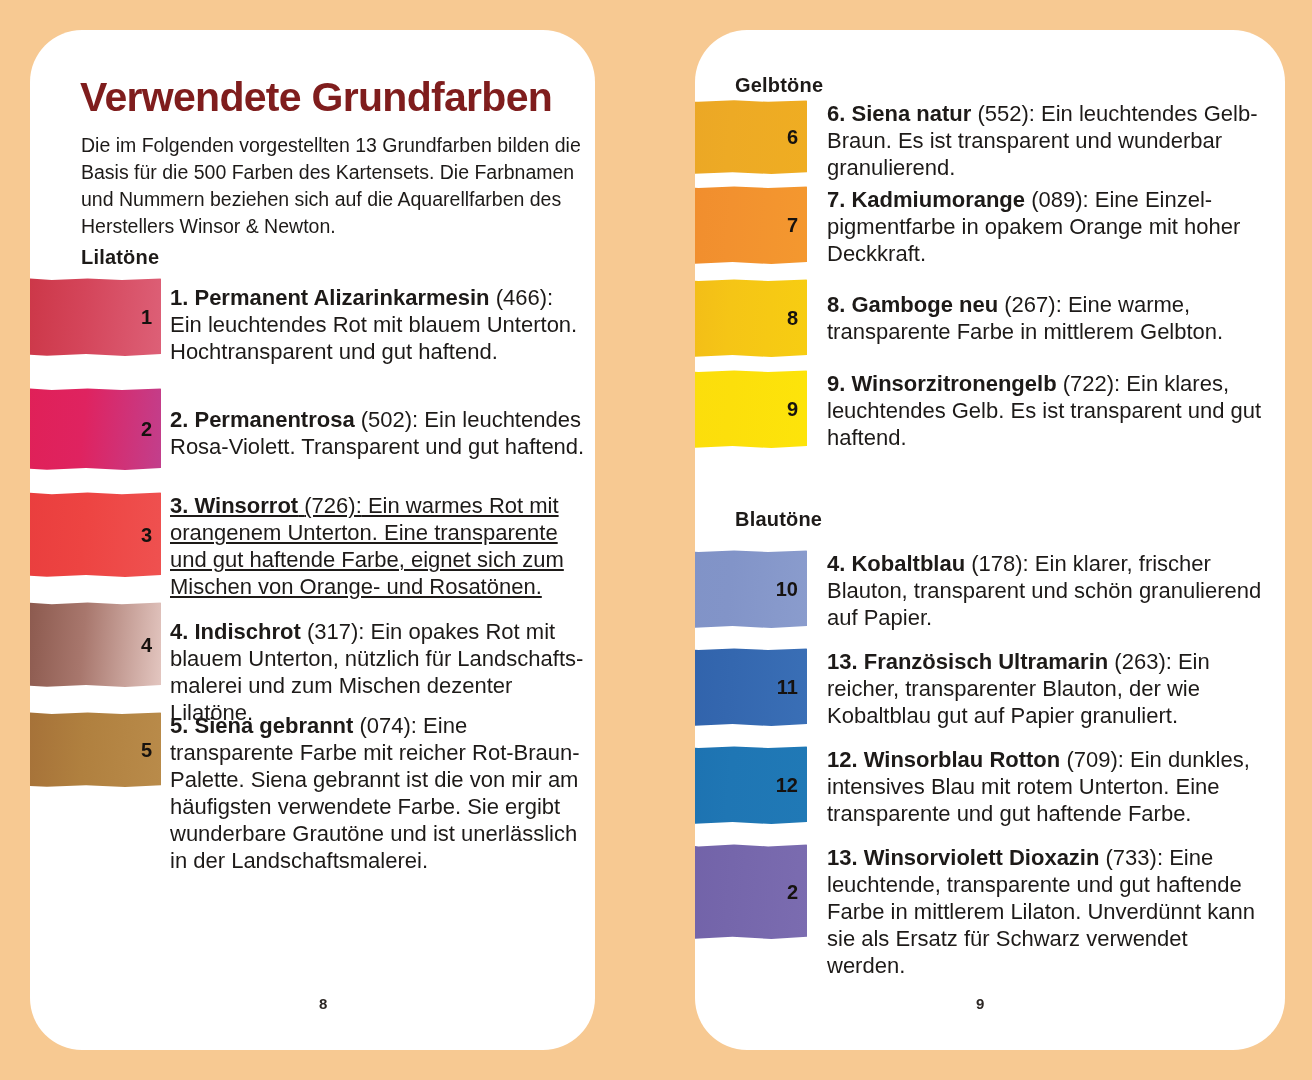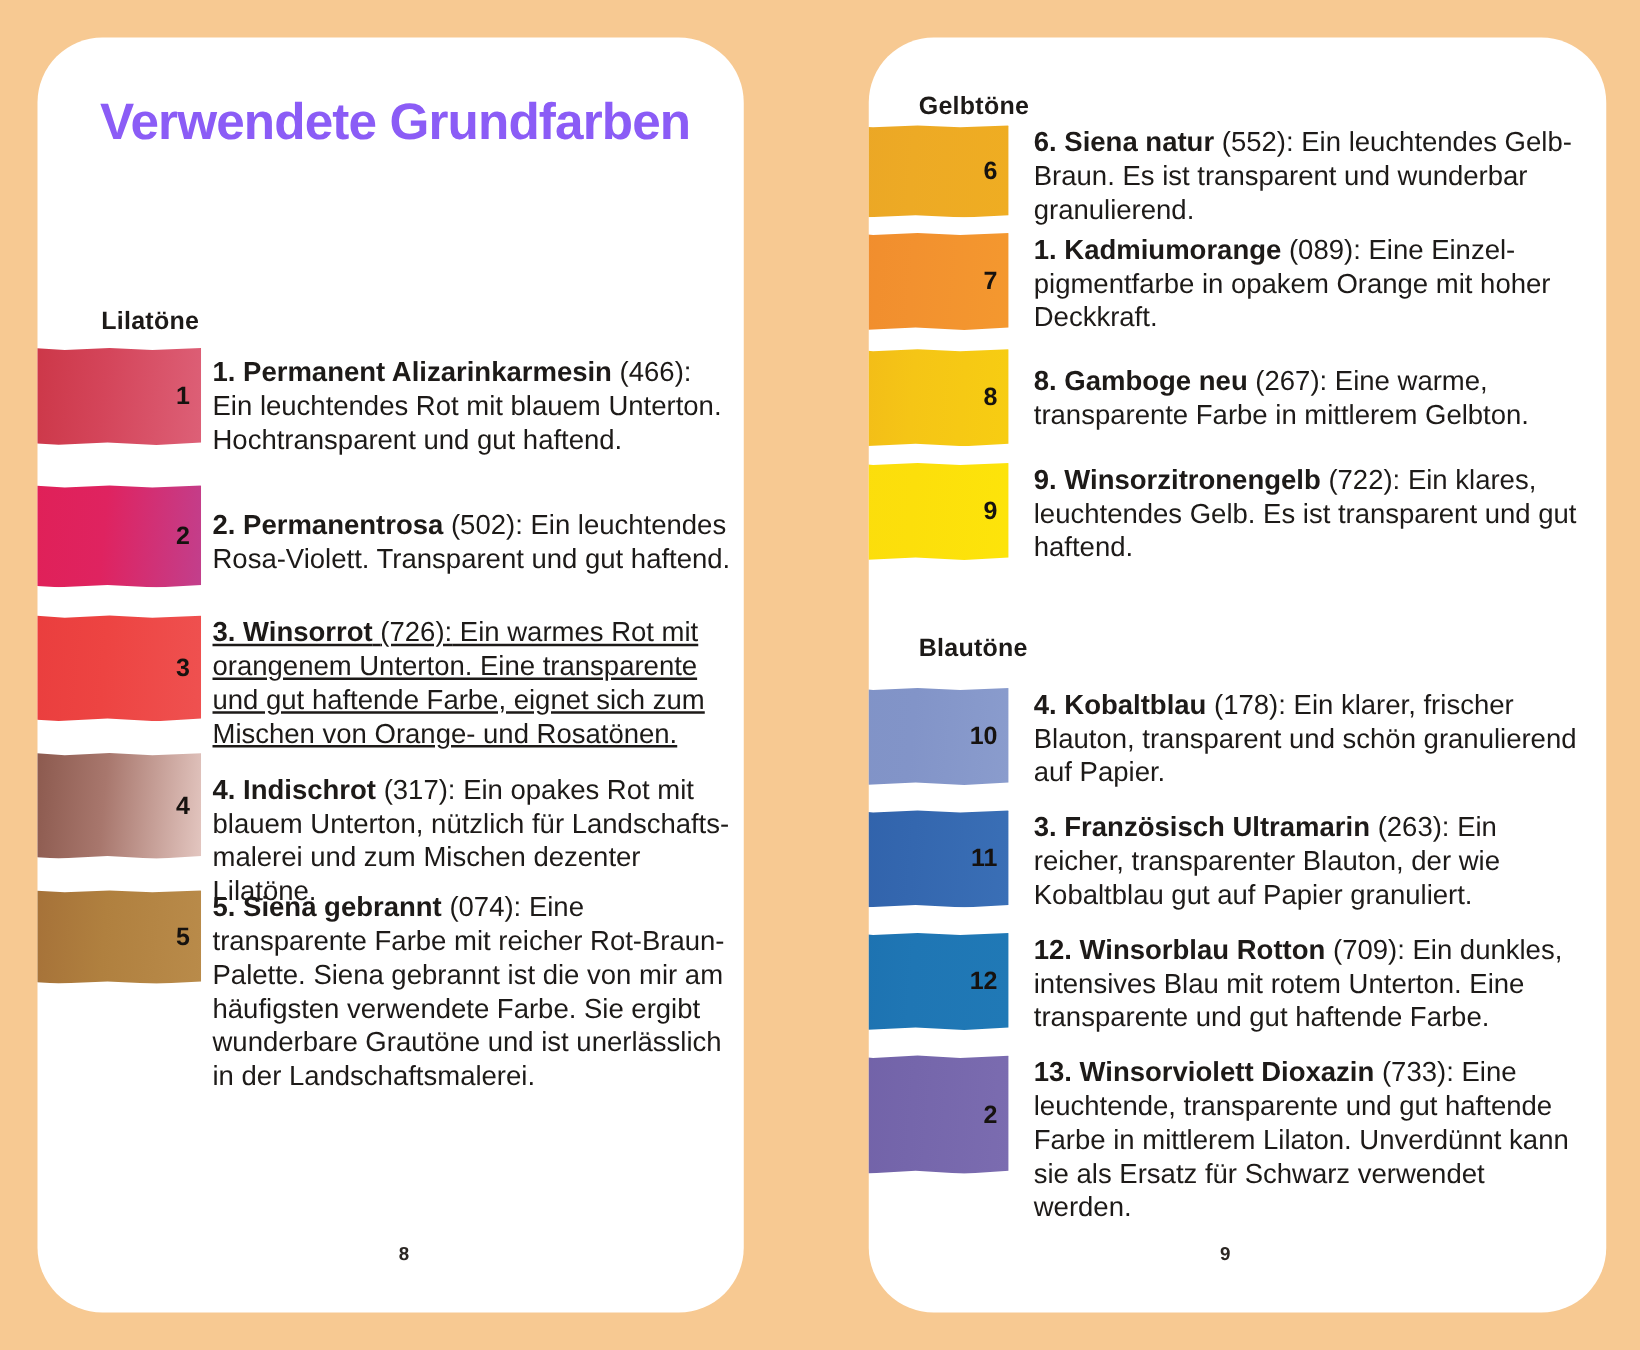--- a/index.html
+++ b/index.html
@@ -30,21 +30,21 @@
   .page-right { left: 695px; width: 590px; }
 
   
   .title {
     position: absolute;
     left: 50px;
     top: 44px;
     font-size: 41px;
     font-weight: bold;
     letter-spacing: -0.7px;
-    color: #8b5cf6;
+    color: #7f1d1d;
     white-space: nowrap;
   }
   .intro {
     position: absolute;
     left: 51px;
     top: 102px;
     width: 510px;
     font-size: 19.5px;
     line-height: 27px;
     color: #1d1a18;
@@ -99,20 +99,21 @@
   .sec-gelb { left: 40px;  top: 44px; }
   .sec-blau { left: 40px;  top: 478px; }
 </style>
 </head>
 <body>
 
 <div class="spread">
 
   <div class="page page-left">
     <div class="title">Verwendete Grundfarben</div>
+    <div class="intro">Die im Folgenden vorgestellten 13 Grundfarben bilden die Basis für die 500 Farben des Kartensets. Die Farbnamen und Nummern beziehen sich auf die Aquarellfarben des Herstellers Winsor &amp; Newton.</div>
     <div class="section-head sec-rot">Lilatöne</div>
     <div id="left-entries">
         <div class="entry" style="left: 0px; top: 248px; width: 100%;">
           <div class="swatch" style="left: -32px; width: 163px; height: 78px; background: linear-gradient(95deg, rgb(200, 48, 63) 0%, rgb(212, 69, 90) 52%, rgb(221, 96, 119) 100%); clip-path: polygon(0px 2%, 14% 0px, 33% 2.5%, 55% 0.5%, 76% 2.5%, 100% 0.6%, 100% 97.5%, 78% 100%, 54% 97.5%, 30% 99.8%, 12% 97.6%, 0px 99.6%);">
             <div class="swatch-num">1</div>
           </div>
           <div class="entry-text" style="left: 140px; top: 6px; width: 420px;"><b>1. Permanent Alizarinkarmesin</b> <span> (466):</span><span> Ein leuchtendes Rot mit blauem Unterton. Hochtransparent und gut haftend.</span></div>
         </div>
         <div class="entry" style="left: 0px; top: 358px; width: 100%;">
           <div class="swatch" style="left: -32px; width: 163px; height: 82px; background: linear-gradient(95deg, rgb(224, 31, 84) 0%, rgb(223, 35, 96) 52%, rgb(194, 63, 140) 100%); clip-path: polygon(0px 2%, 14% 0px, 33% 2.5%, 55% 0.5%, 76% 2.5%, 100% 0.6%, 100% 97.5%, 78% 100%, 54% 97.5%, 30% 99.8%, 12% 97.6%, 0px 99.6%);">
@@ -149,21 +150,21 @@
         <div class="entry" style="left: 0px; top: 70px; width: 100%;">
           <div class="swatch" style="left: -50px; width: 162px; height: 74px; background: linear-gradient(95deg, rgb(233, 164, 38) 0%, rgb(237, 170, 37) 52%, rgb(239, 173, 34) 100%); clip-path: polygon(0px 2%, 14% 0px, 33% 2.5%, 55% 0.5%, 76% 2.5%, 100% 0.6%, 100% 97.5%, 78% 100%, 54% 97.5%, 30% 99.8%, 12% 97.6%, 0px 99.6%);">
             <div class="swatch-num">6</div>
           </div>
           <div class="entry-text" style="left: 132px; top: 0px; width: 440px;"><b>6. Siena natur</b> <span> (552):</span><span> Ein leuchtendes Gelb-Braun. Es ist transparent und wunder­bar granulierend.</span></div>
         </div>
         <div class="entry" style="left: 0px; top: 156px; width: 100%;">
           <div class="swatch" style="left: -50px; width: 162px; height: 78px; background: linear-gradient(95deg, rgb(239, 138, 44) 0%, rgb(242, 145, 47) 52%, rgb(244, 152, 47) 100%); clip-path: polygon(0px 2%, 14% 0px, 33% 2.5%, 55% 0.5%, 76% 2.5%, 100% 0.6%, 100% 97.5%, 78% 100%, 54% 97.5%, 30% 99.8%, 12% 97.6%, 0px 99.6%);">
             <div class="swatch-num">7</div>
           </div>
-          <div class="entry-text" style="left: 132px; top: 0px; width: 440px;"><b>1. Kadmiumorange</b> <span> (089):</span><span> Eine Einzel­pigmentfarbe in opakem Orange mit hoher Deckkraft.</span></div>
+          <div class="entry-text" style="left: 132px; top: 0px; width: 440px;"><b>7. Kadmiumorange</b> <span> (089):</span><span> Eine Einzel­pigmentfarbe in opakem Orange mit hoher Deckkraft.</span></div>
         </div>
         <div class="entry" style="left: 0px; top: 249px; width: 100%;">
           <div class="swatch" style="left: -50px; width: 162px; height: 78px; background: linear-gradient(95deg, rgb(240, 180, 26) 0%, rgb(245, 197, 22) 52%, rgb(247, 205, 18) 100%); clip-path: polygon(0px 2%, 14% 0px, 33% 2.5%, 55% 0.5%, 76% 2.5%, 100% 0.6%, 100% 97.5%, 78% 100%, 54% 97.5%, 30% 99.8%, 12% 97.6%, 0px 99.6%);">
             <div class="swatch-num">8</div>
           </div>
           <div class="entry-text" style="left: 132px; top: 12px; width: 440px;"><b>8. Gamboge neu</b> <span> (267):</span><span> Eine warme, transparente Farbe in mittlerem Gelbton.</span></div>
         </div>
         <div class="entry" style="left: 0px; top: 340px; width: 100%;">
           <div class="swatch" style="left: -50px; width: 162px; height: 78px; background: linear-gradient(95deg, rgb(251, 220, 13) 0%, rgb(252, 223, 11) 52%, rgb(253, 228, 10) 100%); clip-path: polygon(0px 2%, 14% 0px, 33% 2.5%, 55% 0.5%, 76% 2.5%, 100% 0.6%, 100% 97.5%, 78% 100%, 54% 97.5%, 30% 99.8%, 12% 97.6%, 0px 99.6%);">
             <div class="swatch-num">9</div>
@@ -173,21 +174,21 @@
         <div class="entry" style="left: 0px; top: 520px; width: 100%;">
           <div class="swatch" style="left: -50px; width: 162px; height: 78px; background: linear-gradient(95deg, rgb(127, 146, 198) 0%, rgb(130, 148, 200) 52%, rgb(138, 156, 205) 100%); clip-path: polygon(0px 2%, 14% 0px, 33% 2.5%, 55% 0.5%, 76% 2.5%, 100% 0.6%, 100% 97.5%, 78% 100%, 54% 97.5%, 30% 99.8%, 12% 97.6%, 0px 99.6%);">
             <div class="swatch-num">10</div>
           </div>
           <div class="entry-text" style="left: 132px; top: 0px; width: 440px;"><b>4. Kobaltblau</b> <span> (178):</span><span> Ein klarer, frischer Blauton, transparent und schön granulie­rend auf Papier.</span></div>
         </div>
         <div class="entry" style="left: 0px; top: 618px; width: 100%;">
           <div class="swatch" style="left: -50px; width: 162px; height: 78px; background: linear-gradient(95deg, rgb(46, 95, 168) 0%, rgb(52, 103, 175) 52%, rgb(58, 111, 182) 100%); clip-path: polygon(0px 2%, 14% 0px, 33% 2.5%, 55% 0.5%, 76% 2.5%, 100% 0.6%, 100% 97.5%, 78% 100%, 54% 97.5%, 30% 99.8%, 12% 97.6%, 0px 99.6%);">
             <div class="swatch-num">11</div>
           </div>
-          <div class="entry-text" style="left: 132px; top: 0px; width: 440px;"><b>3. Französisch Ultramarin</b> <span> (263):</span><span> Ein reicher, transparenter Blauton, der wie Kobaltblau gut auf Papier granuliert.</span></div>
+          <div class="entry-text" style="left: 132px; top: 0px; width: 440px;"><b>13. Französisch Ultramarin</b> <span> (263):</span><span> Ein reicher, transparenter Blauton, der wie Kobaltblau gut auf Papier granuliert.</span></div>
         </div>
         <div class="entry" style="left: 0px; top: 716px; width: 100%;">
           <div class="swatch" style="left: -50px; width: 162px; height: 78px; background: linear-gradient(95deg, rgb(27, 111, 174) 0%, rgb(31, 118, 180) 52%, rgb(32, 121, 182) 100%); clip-path: polygon(0px 2%, 14% 0px, 33% 2.5%, 55% 0.5%, 76% 2.5%, 100% 0.6%, 100% 97.5%, 78% 100%, 54% 97.5%, 30% 99.8%, 12% 97.6%, 0px 99.6%);">
             <div class="swatch-num">12</div>
           </div>
           <div class="entry-text" style="left: 132px; top: 0px; width: 440px;"><b>12. Winsorblau Rotton</b> <span> (709):</span><span> Ein dunkles, intensives Blau mit rotem Unterton. Eine transparente und gut haftende Farbe.</span></div>
         </div>
         <div class="entry" style="left: 0px; top: 814px; width: 100%;">
           <div class="swatch" style="left: -50px; width: 162px; height: 95px; background: linear-gradient(95deg, rgb(111, 95, 166) 0%, rgb(117, 102, 171) 52%, rgb(123, 108, 176) 100%); clip-path: polygon(0px 2%, 14% 0px, 33% 2.5%, 55% 0.5%, 76% 2.5%, 100% 0.6%, 100% 97.5%, 78% 100%, 54% 97.5%, 30% 99.8%, 12% 97.6%, 0px 99.6%);">
             <div class="swatch-num">2</div>

